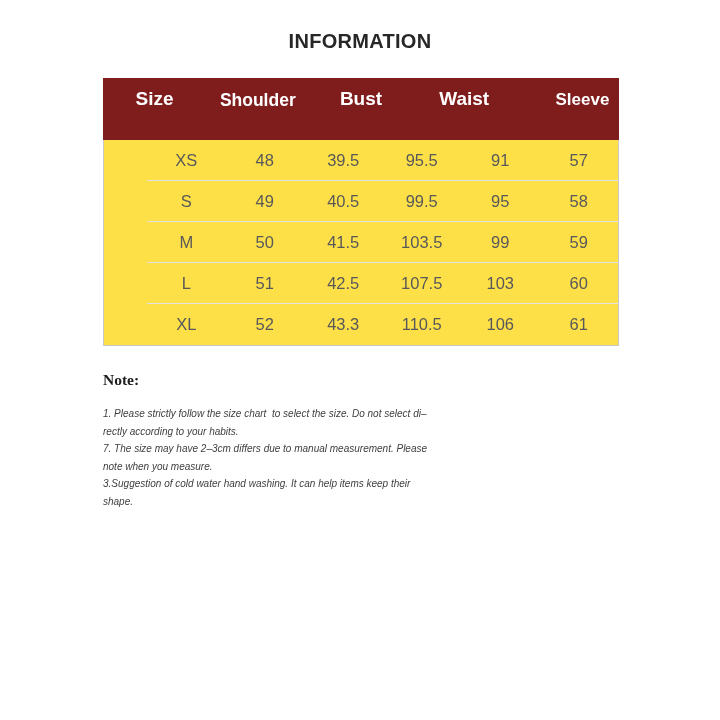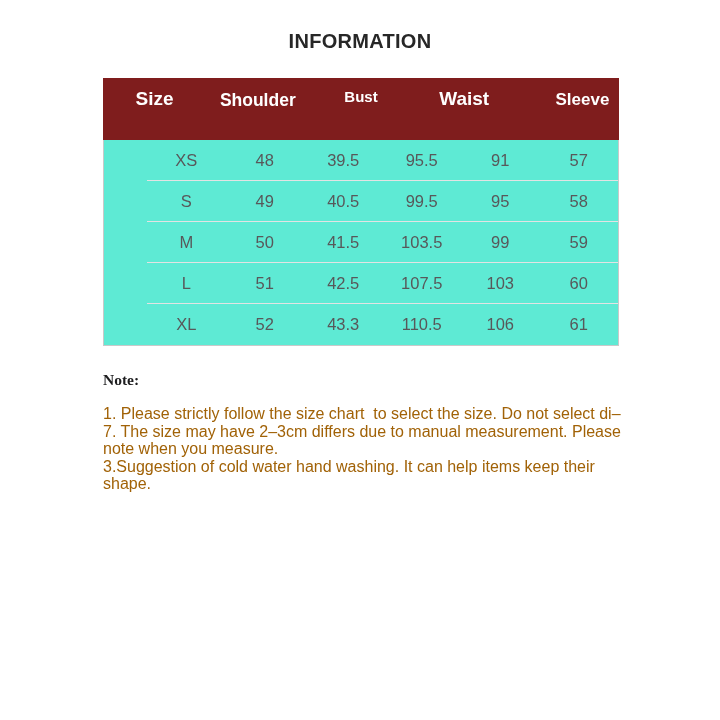--- a/index.html
+++ b/index.html
@@ -27,47 +27,48 @@
   }
   .th {
     flex: 1 1 0; display: flex; justify-content: center;
     padding-top: 11px; box-sizing: border-box;
     color: #ffffff; font-weight: 700; text-align: center;
   }
   .th span { display: inline-block; line-height: 1.1; }
   .th.col-0 span { font-size: 19px; }
   .th.col-1 span { font-size: 14.5px; max-width: 82px; padding-top: 2px; }
   .th.col-2 span { font-size: 17.5px; padding-top: 2px; }
-  .th.col-3 span { font-size: 15px; text-align: right; }
+  .th.col-3 span { font-size: 19px; text-align: right; }
   .th.col-4 span { font-size: 19px; }
   .th.col-5 span { font-size: 17px; padding-top: 2px; margin-left: 30px; }
 
   .tbody {
     border: 1px solid #c9c9c9; border-top: none;
-    background: #5eead4; box-sizing: border-box; padding-left: 43px;
+    background: #fde047; box-sizing: border-box; padding-left: 43px;
   }
   .tr {
     display: flex; align-items: center; height: 41px;
     box-sizing: border-box;
   }
   .tr:not(:last-child) { border-bottom: 1px solid #e3e3e3; }
   .td {
     flex: 1 1 0; text-align: center;
     font-size: 16.5px; color: #58585a;
   }
 
   .notes { position: absolute; left: 103px; top: 371px; width: 505px; }
   .note-heading {
     font-size: 15.5px; font-weight: 700; color: #1d1d1f;
     margin: 0 0 16px 0;
     font-family: Liberation Serif, serif;
   }
   .note-line {
-    font-size: 16px; line-height: 17.6px; color: #a16207;
+    font-size: 10px; line-height: 17.6px; color: #404040;
     white-space: pre;
+    font-style: italic;
   }
 </style>
 </head>
 <body>
 
 <div class="page">
 
   <h1 class="title">INFORMATION</h1>
 
   <div class="size-table">
@@ -129,20 +130,21 @@
           <div class="td col-4">106</div>
           <div class="td col-5">61</div>
         </div>
       </div>
   </div>
 
   <div class="notes">
     <div class="note-heading">Note:</div>
     <div id="note-lines">
         <div class="note-line">1. Please strictly follow the size chart  to select the size. Do not select di–</div>
+        <div class="note-line">rectly according to your habits.</div>
         <div class="note-line">7. The size may have 2–3cm differs due to manual measurement. Please</div>
         <div class="note-line">note when you measure.</div>
         <div class="note-line">3.Suggestion of cold water hand washing. It can help items keep their</div>
         <div class="note-line">shape.</div>
       </div>
   </div>
 
 </div>
 
 </body></html>

